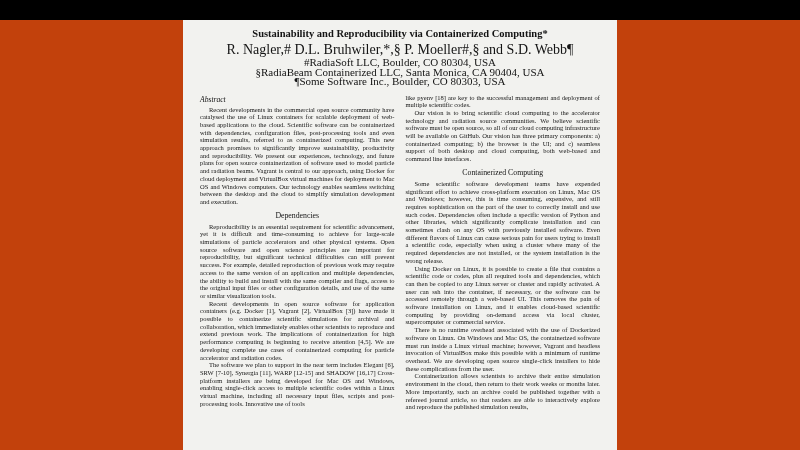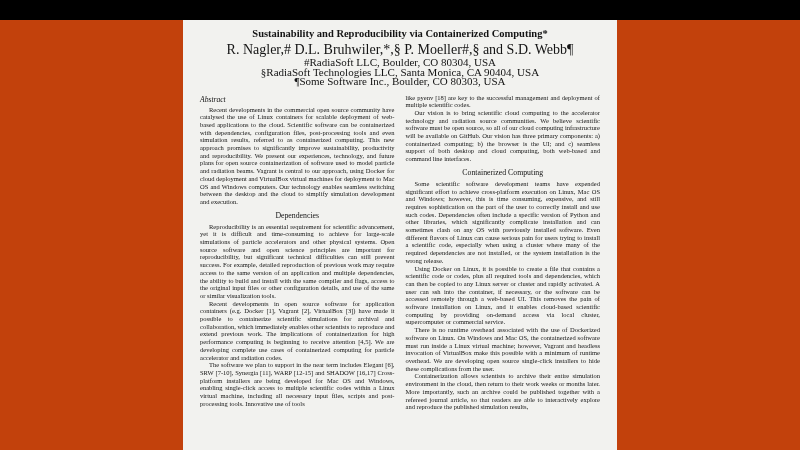--- a/index.html
+++ b/index.html
@@ -78,21 +78,21 @@
 <body>
 
 <div class="viewport">
   <div class="page">
 
     <div class="paper-header">
       <div class="paper-title">Sustainability and Reproducibility via Containerized Computing*</div>
       <div class="paper-authors">R. Nagler,# D.L. Bruhwiler,*,§ P. Moeller#,§ and S.D. Webb¶</div>
       <div class="paper-affiliations">
         <div>#RadiaSoft LLC, Boulder, CO 80304, USA</div>
-        <div>§RadiaSoft Technologies LLC, Santa Monica, CA 90404, USA</div>
+        <div>§RadiaBeam Containerized LLC, Santa Monica, CA 90404, USA</div>
         <div>¶Some Software Inc., Boulder, CO 80303, USA</div>
       </div>
     </div>
 
     <div class="columns">
 
       <div class="col">
         <div class="sec-heading-italic">Abstract</div>
         <p>Recent developments in the commercial open source community have catalysed the use of Linux containers for scalable deployment of web-based applications to the cloud. Scientific software can be containerized with dependencies, configuration files, post-processing tools and even simulation results, referred to as containerized computing. This new approach promises to significantly improve sustainability, productivity and reproducibility. We present our experiences, technology, and future plans for open source containerization of software used to model particle and radiation beams. Vagrant is central to our approach, using Docker for cloud deployment and VirtualBox virtual machines for deployment to Mac OS and Windows computers. Our technology enables seamless switching between the desktop and the cloud to simplify simulation development and execution.</p>
 

